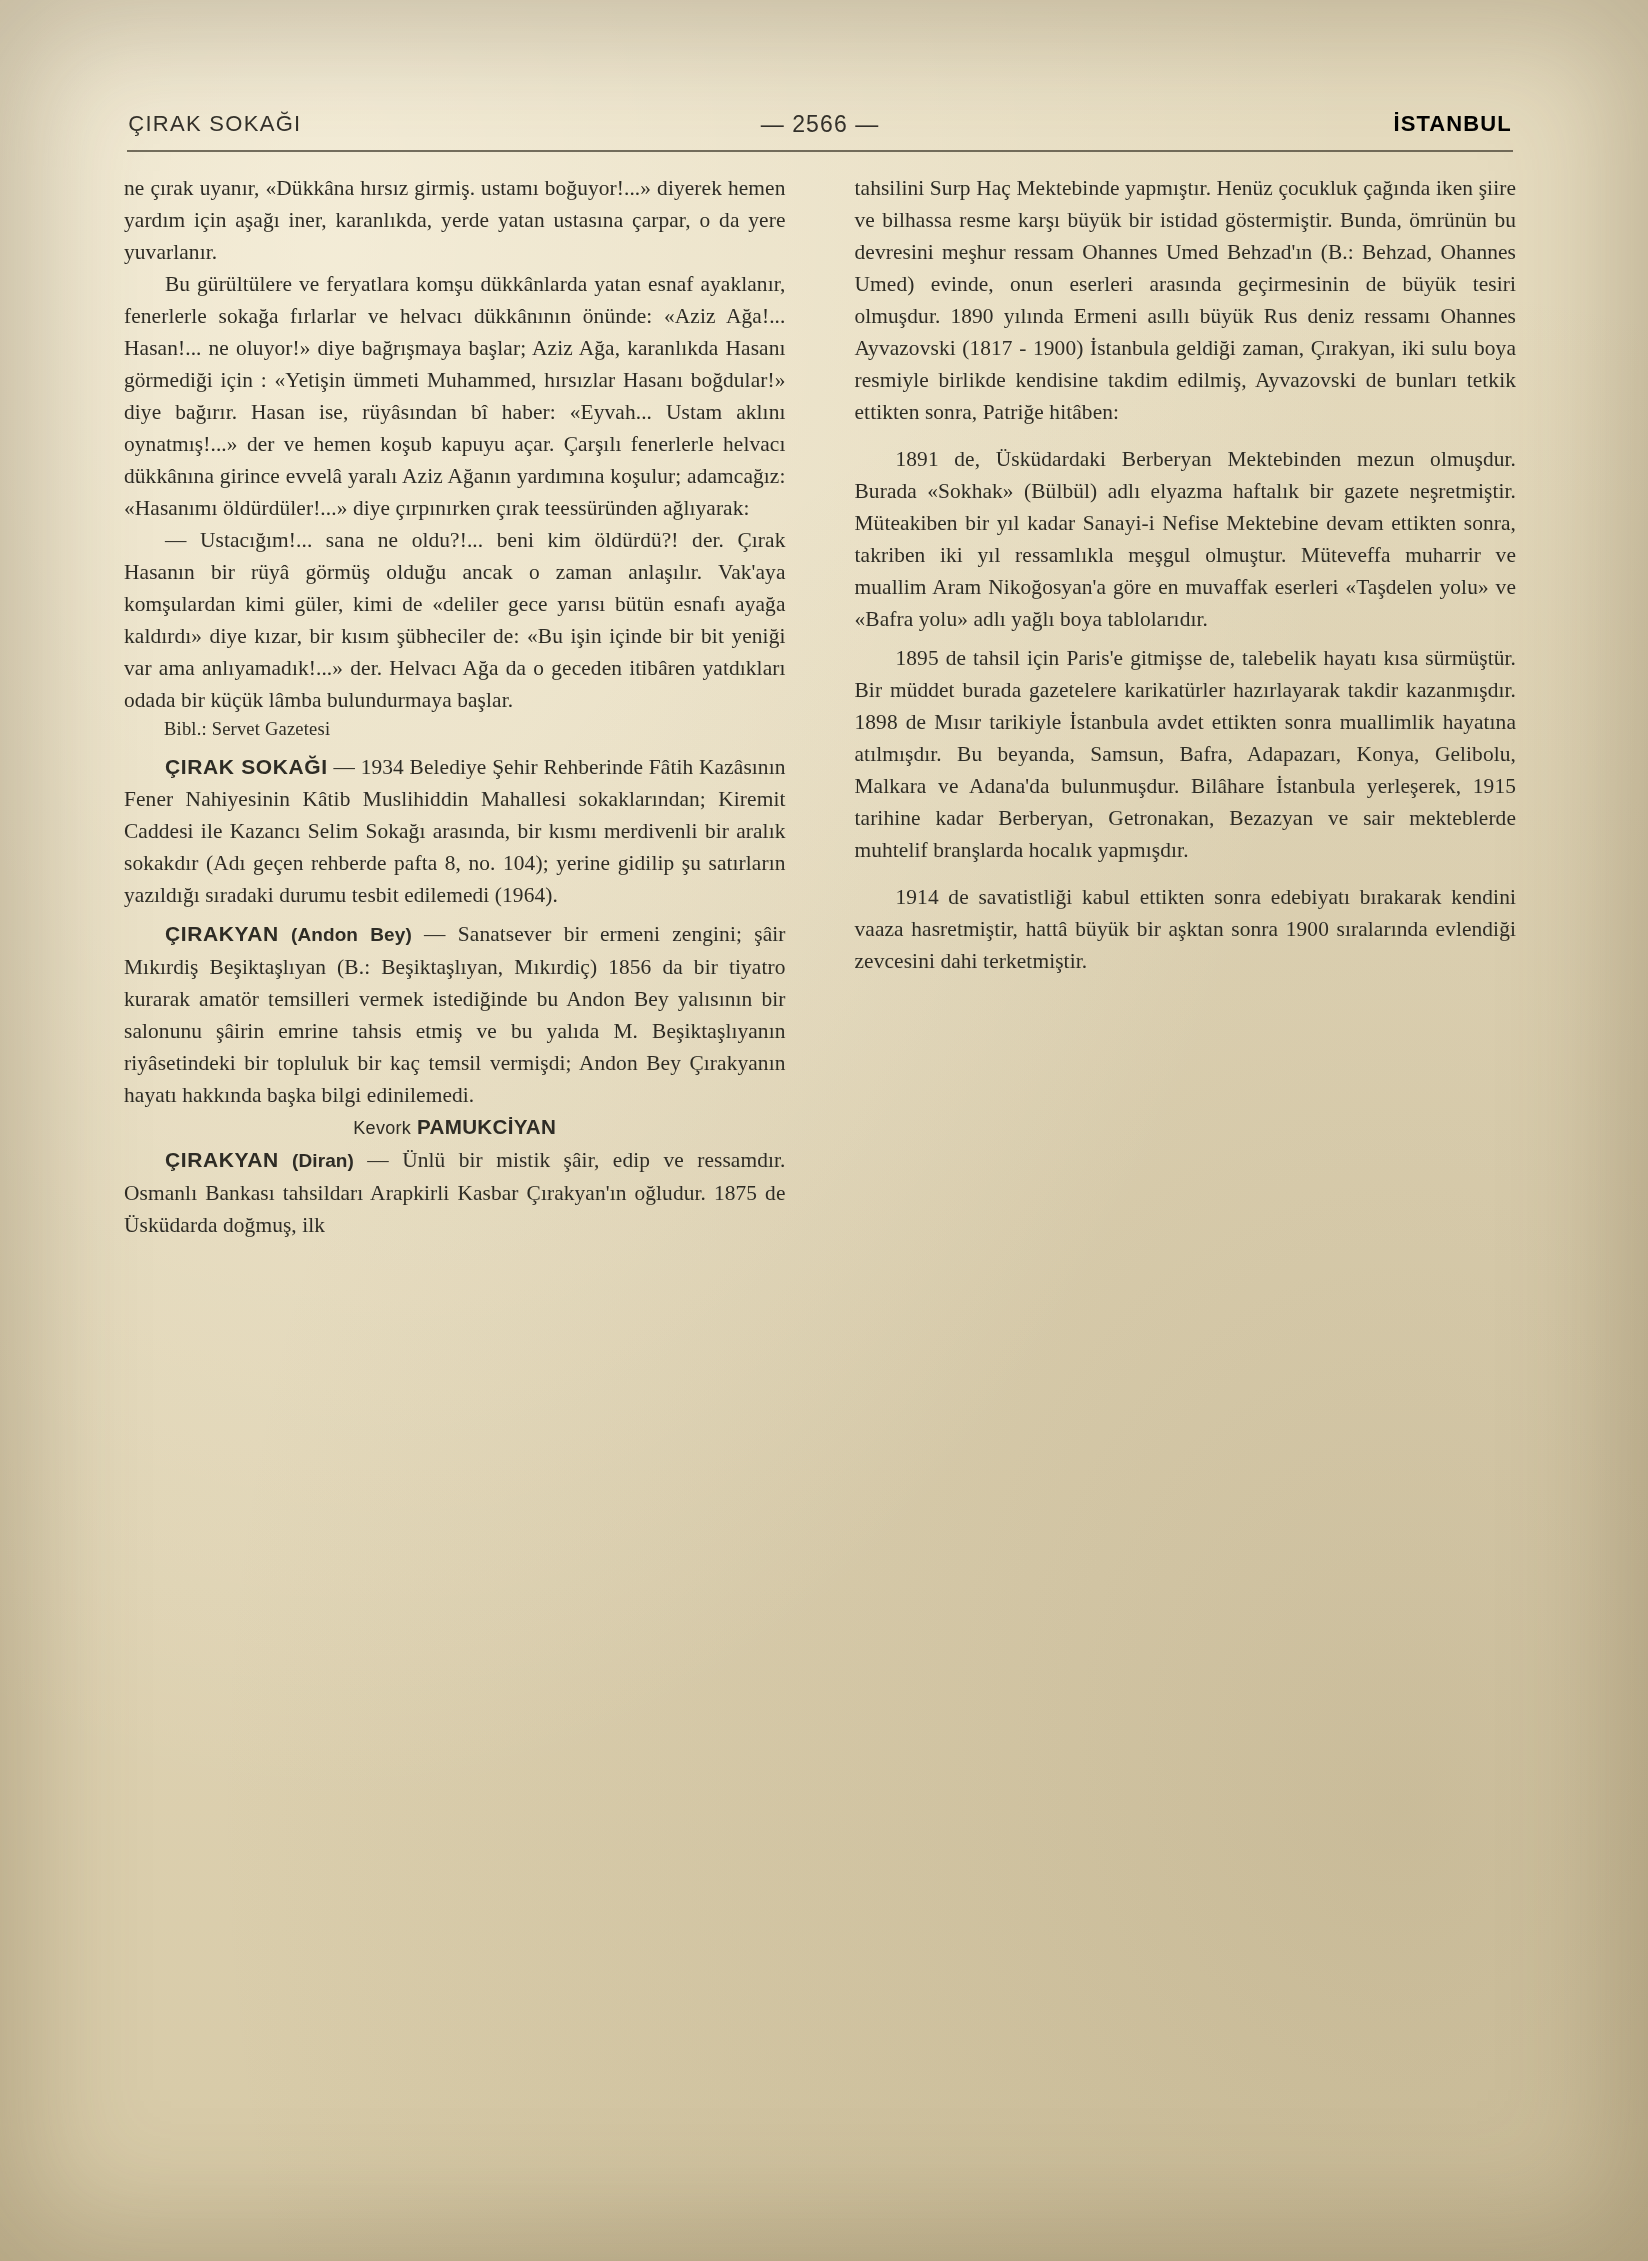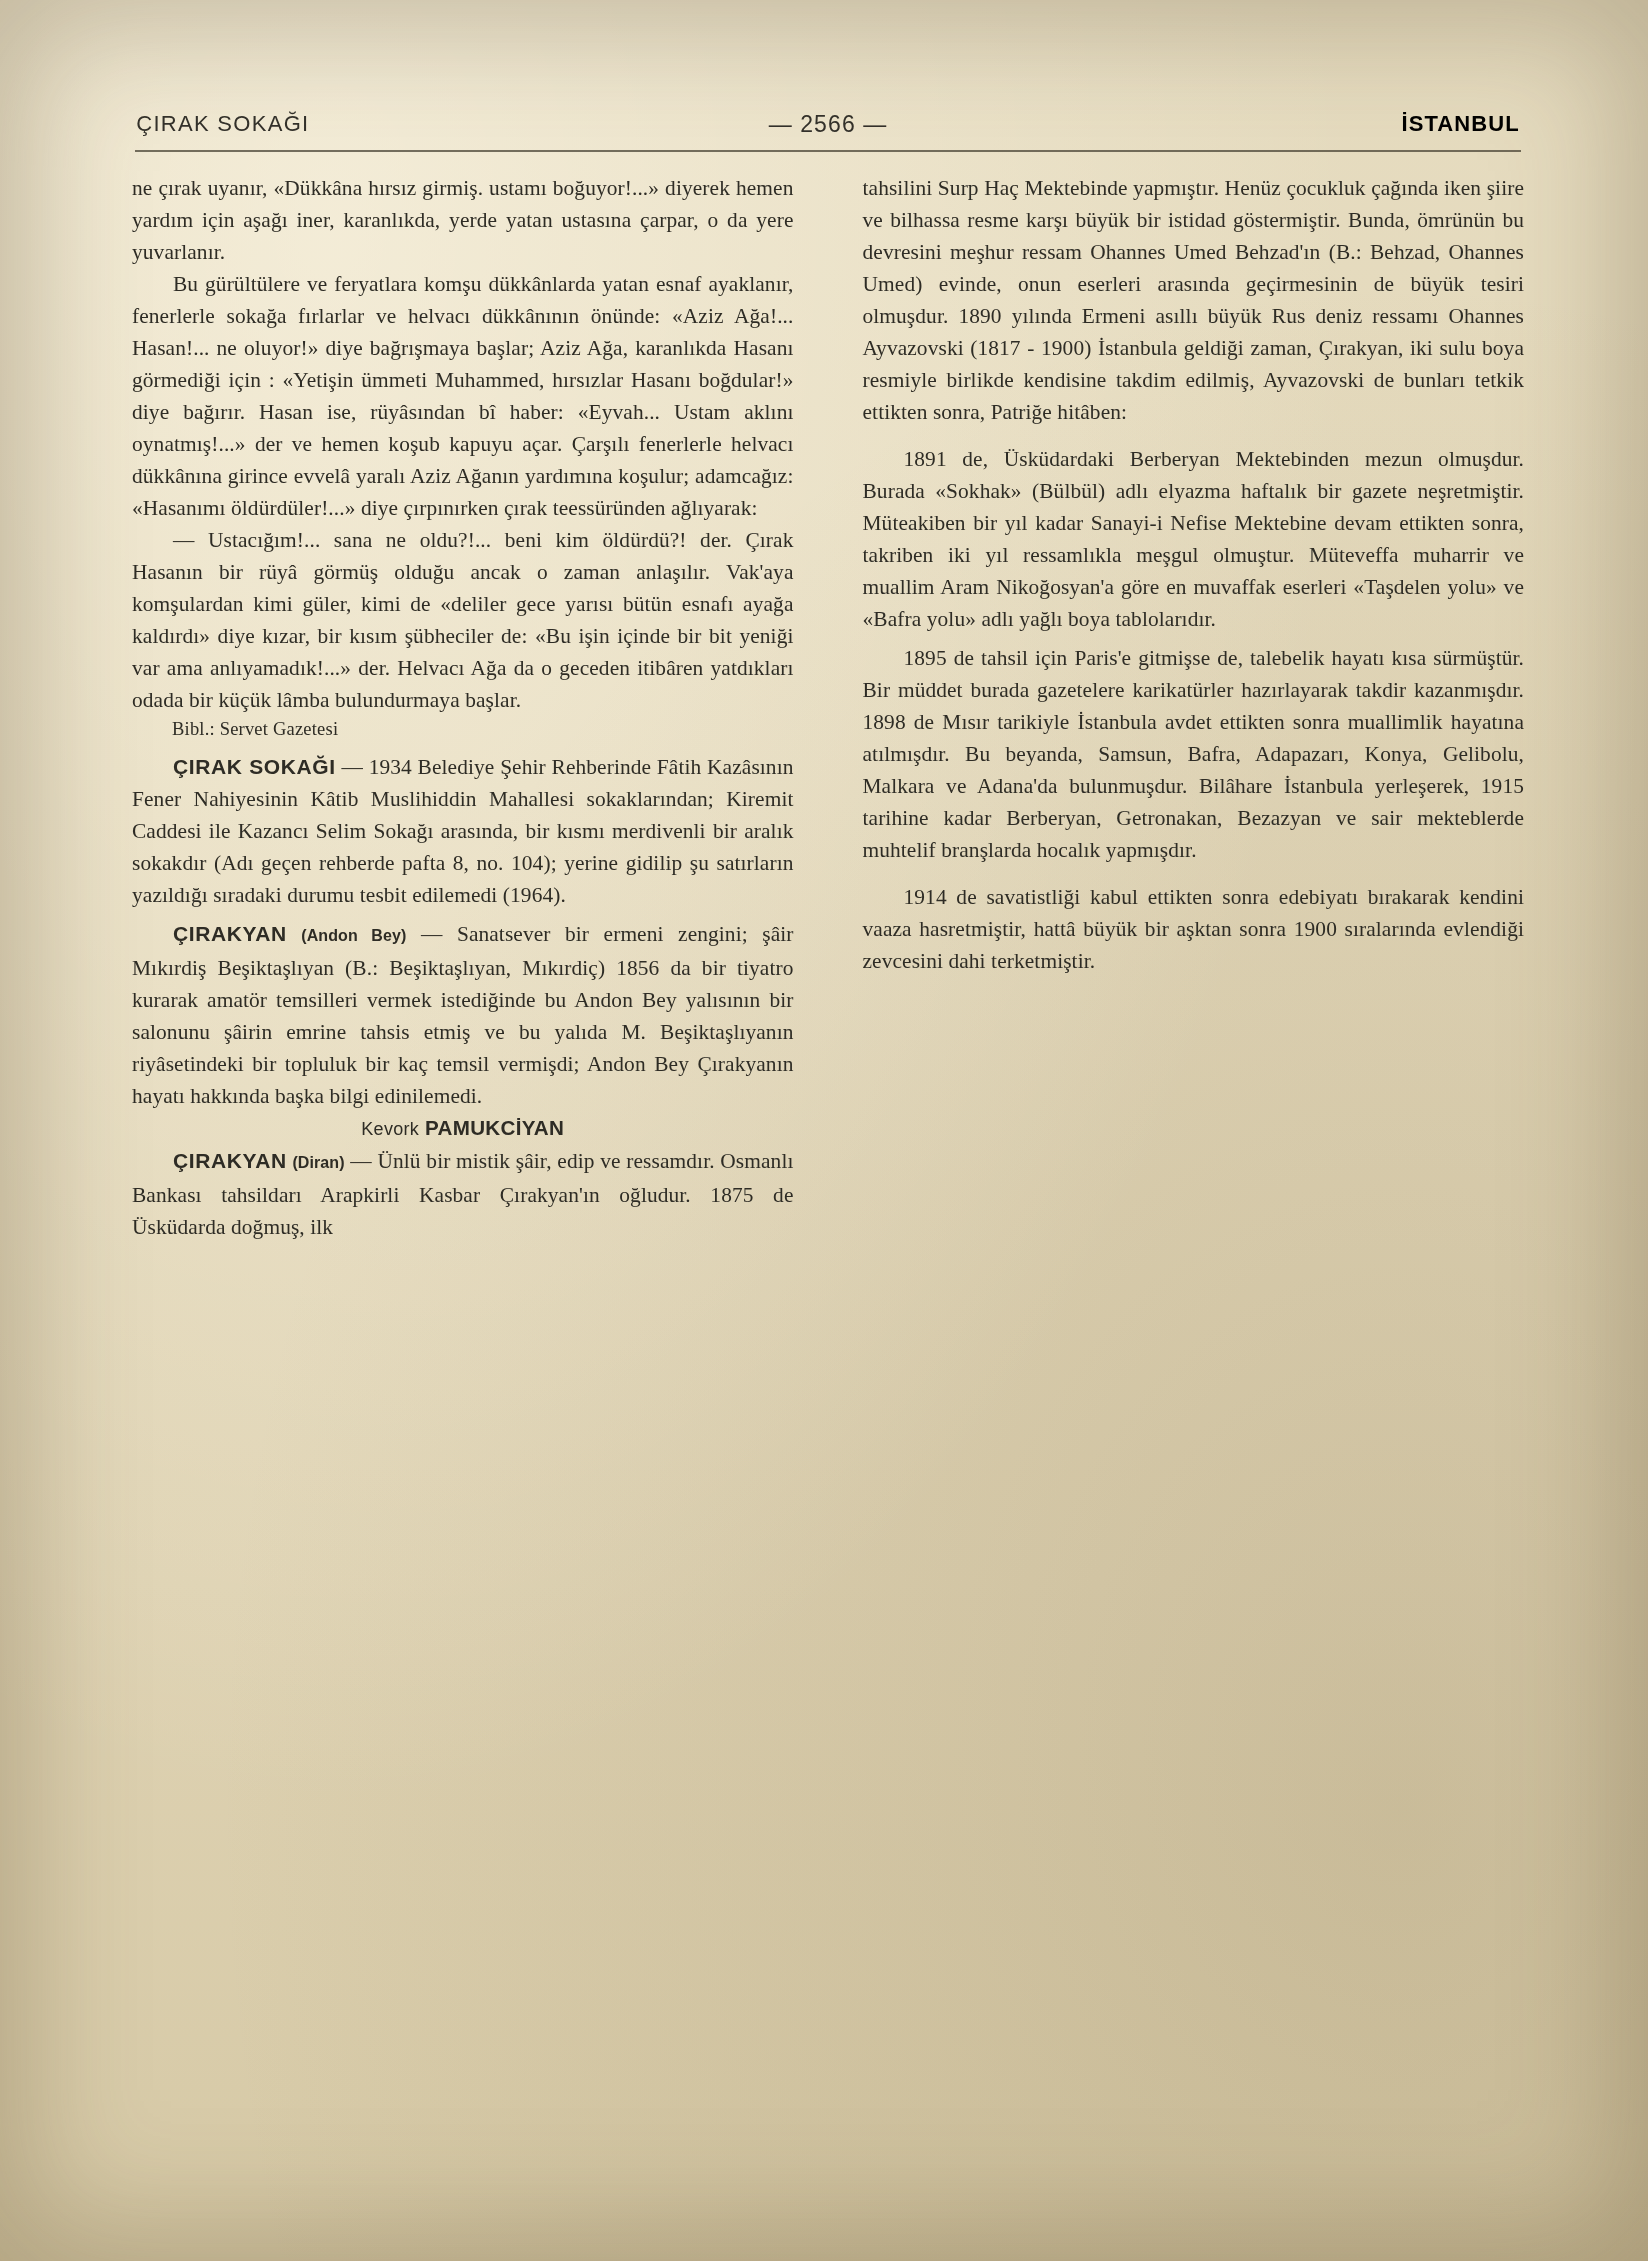--- a/index.html
+++ b/index.html
@@ -26,21 +26,21 @@
       linear-gradient(180deg, #e6dcc0 0%, #e3d8ba 35%, #ded2b2 70%, #d6c9a6 100%);
   }
   .vignette {
     position: absolute;
     inset: 0;
     box-shadow: inset 0 0 116px 32px rgba(90,72,40,0.28);
     pointer-events: none;
   }
   .content {
     position: absolute;
-    left: 132px;
+    left: 124px;
     top: 111px;
     width: 1392px;
   }
 
   
   .header {
     position: relative;
     height: 45px;
     width: 100%;
   }
@@ -115,21 +115,21 @@
   }
   .entry-head {
     font-family: "Liberation Sans", sans-serif;
     font-weight: bold;
     letter-spacing: 0.6px;
     font-size: 21px;
   }
   .entry-sub {
     font-family: "Liberation Sans", sans-serif;
     font-weight: bold;
-    font-size: 16px;
+    font-size: 19px;
   }
   .byline {
     text-align: center;
     font-size: 20px;
     line-height: 32px;
     font-family: "Liberation Sans", sans-serif;
     letter-spacing: 0.3px;
   }
   .byline .first { font-size: 18px; }
   .byline .last { font-weight: bold; font-size: 20.6px; }

